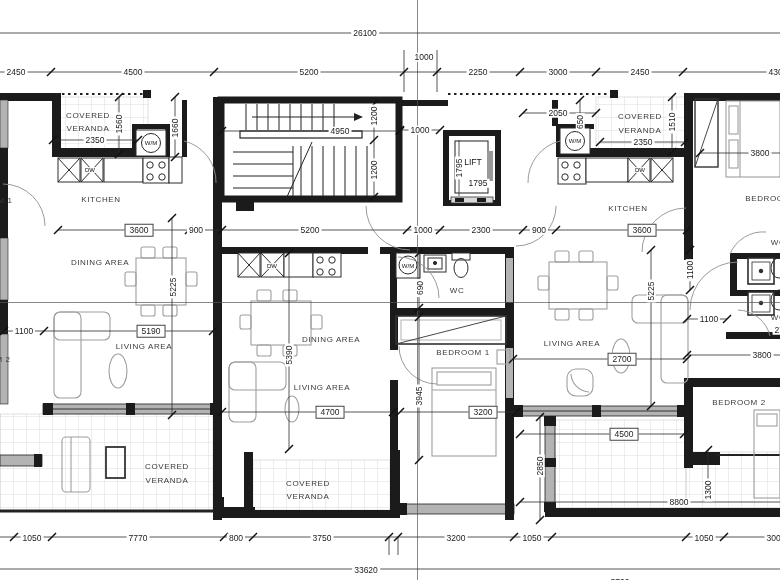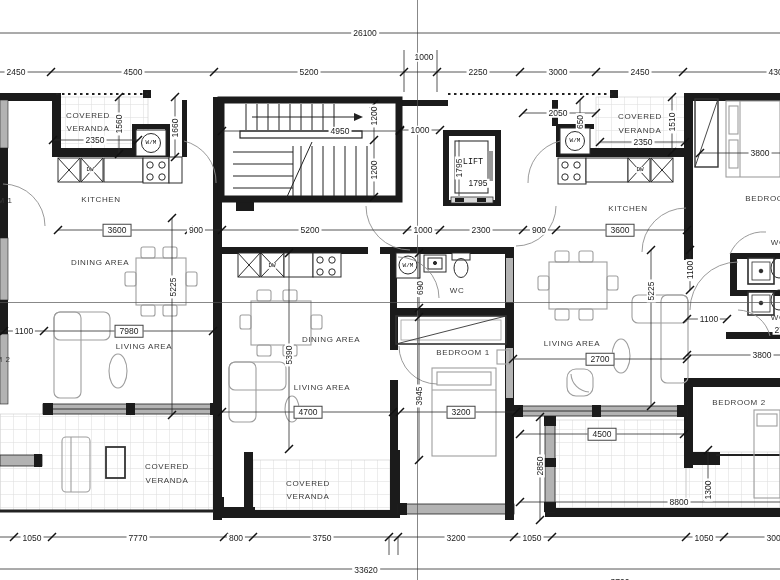--- a/index.html
+++ b/index.html
@@ -3,23 +3,23 @@
 <meta charset="utf-8">
 <style>
   html,body{margin:0;padding:0;background:#ffffff;}
   .plan{position:relative;width:780px;height:580px;background:#fff;overflow:hidden;
         font-family:"Liberation Sans",sans-serif;}
   .plan svg{position:absolute;left:0;top:0;}
   #labels{position:absolute;left:0;top:0;width:780px;height:580px;pointer-events:none;padding-left:48px;}
   .lbl{position:absolute;transform:translate(-50%,-50%);white-space:nowrap;color:#1f1f1f;line-height:1;}
   .dim{font-size:8.5px;background:#fff;padding:0 2px;color:#1b1b1b;}
   .dim.rot{transform:translate(-50%,-50%) rotate(-90deg);}
-  .dim.box{border:0.9px solid #444;padding:1px 4px;}
+  .dim.box{border:0.9px solid #444;padding:1px 4px;margin-left:22px;}
   .room{font-size:8px;letter-spacing:0.6px;color:#3a3a3a;background:transparent;}
-  .fix{font-size:6px;color:#111;background:rgba(255,255,255,0.85);padding:0 1px;font-family:Liberation Mono, monospace;}
+  .fix{font-size:6px;color:#111;background:rgba(255,255,255,0.85);padding:0 1px;}
 </style>
 </head>
 <body>
 
 <div class="plan">
 <svg width="780" height="580" viewBox="0 0 780 580">
   <defs>
     <pattern id="tiles" width="13" height="13" patternUnits="userSpaceOnUse">
       <path d="M13 0H0V13" fill="none" stroke="#dcdcdc" stroke-width="1"></path>
     </pattern>
@@ -351,21 +351,21 @@
       <span class="lbl dim rot" style="left: 672px; top: 122px;">1510</span>
       <span class="lbl dim" style="left: 760px; top: 153px;">3800</span>
       <span class="lbl dim rot" style="left: 459px; top: 168px;">1795</span>
       <span class="lbl dim" style="left: 478px; top: 183px;">1795</span>
       <span class="lbl dim" style="left: 310px; top: 230px;">5200</span>
       <span class="lbl dim" style="left: 423px; top: 230px;">1000</span>
       <span class="lbl dim" style="left: 481px; top: 230px;">2300</span>
       <span class="lbl dim" style="left: 539px; top: 230px;">900</span>
       <span class="lbl dim box" style="left: 620px; top: 230px;">3600</span>
       <span class="lbl dim" style="left: 24px; top: 331px;">1100</span>
-      <span class="lbl dim box" style="left: 129px; top: 331px;">7980</span>
+      <span class="lbl dim box" style="left: 129px; top: 331px;">5190</span>
       <span class="lbl dim rot" style="left: 173px; top: 287px;">5225</span>
       <span class="lbl dim rot" style="left: 289px; top: 355px;">5390</span>
       <span class="lbl dim rot" style="left: 420px; top: 288px;">690</span>
       <span class="lbl dim rot" style="left: 419px; top: 396px;">3945</span>
       <span class="lbl dim rot" style="left: 651px; top: 291px;">5225</span>
       <span class="lbl dim rot" style="left: 690px; top: 270px;">1100</span>
       <span class="lbl dim" style="left: 709px; top: 319px;">1100</span>
       <span class="lbl dim" style="left: 784px; top: 330px;">2750</span>
       <span class="lbl dim box" style="left: 600px; top: 359px;">2700</span>
       <span class="lbl dim" style="left: 762px; top: 355px;">3800</span>

